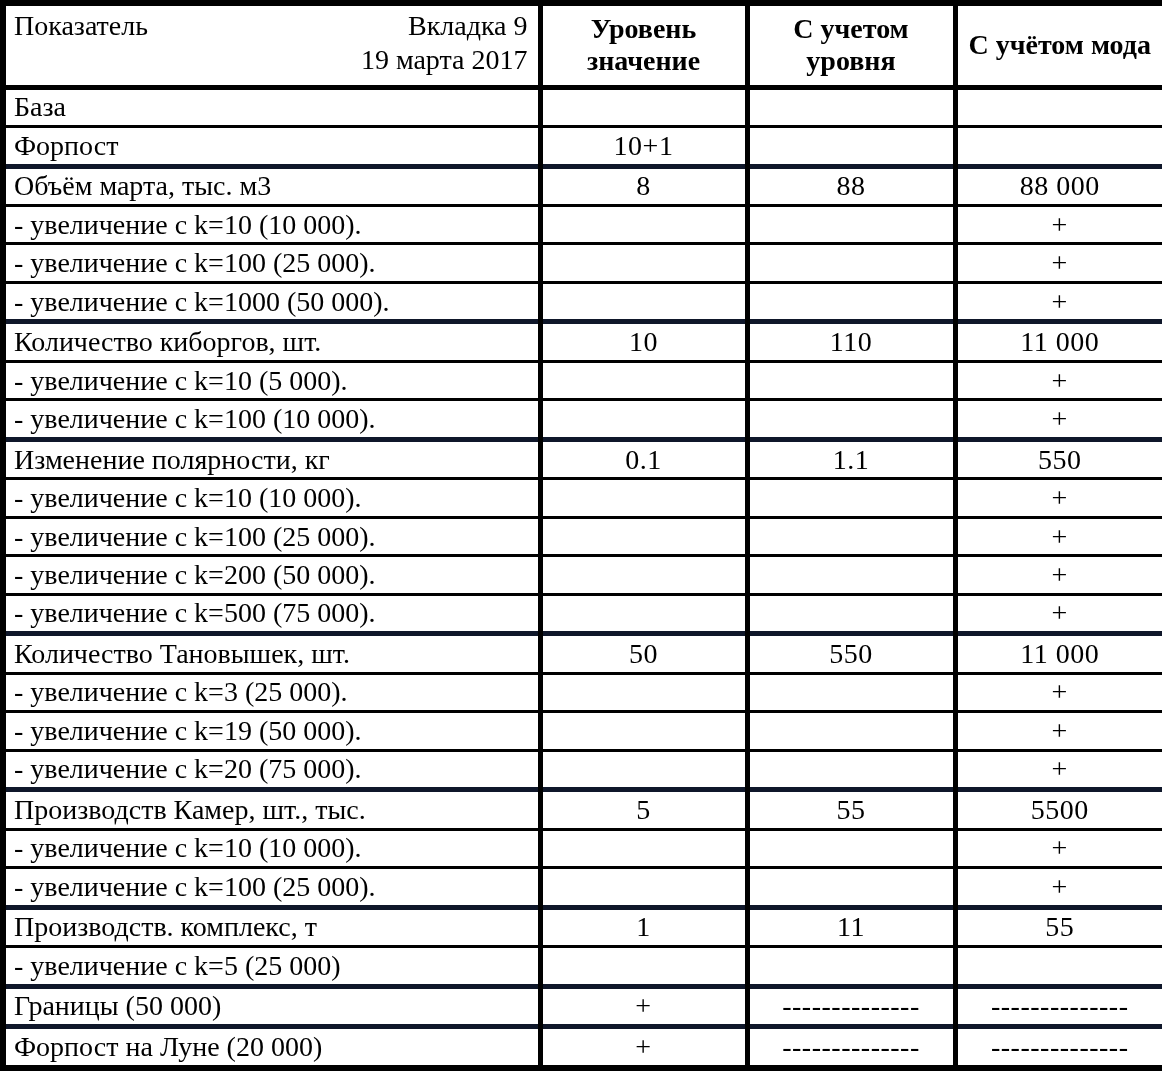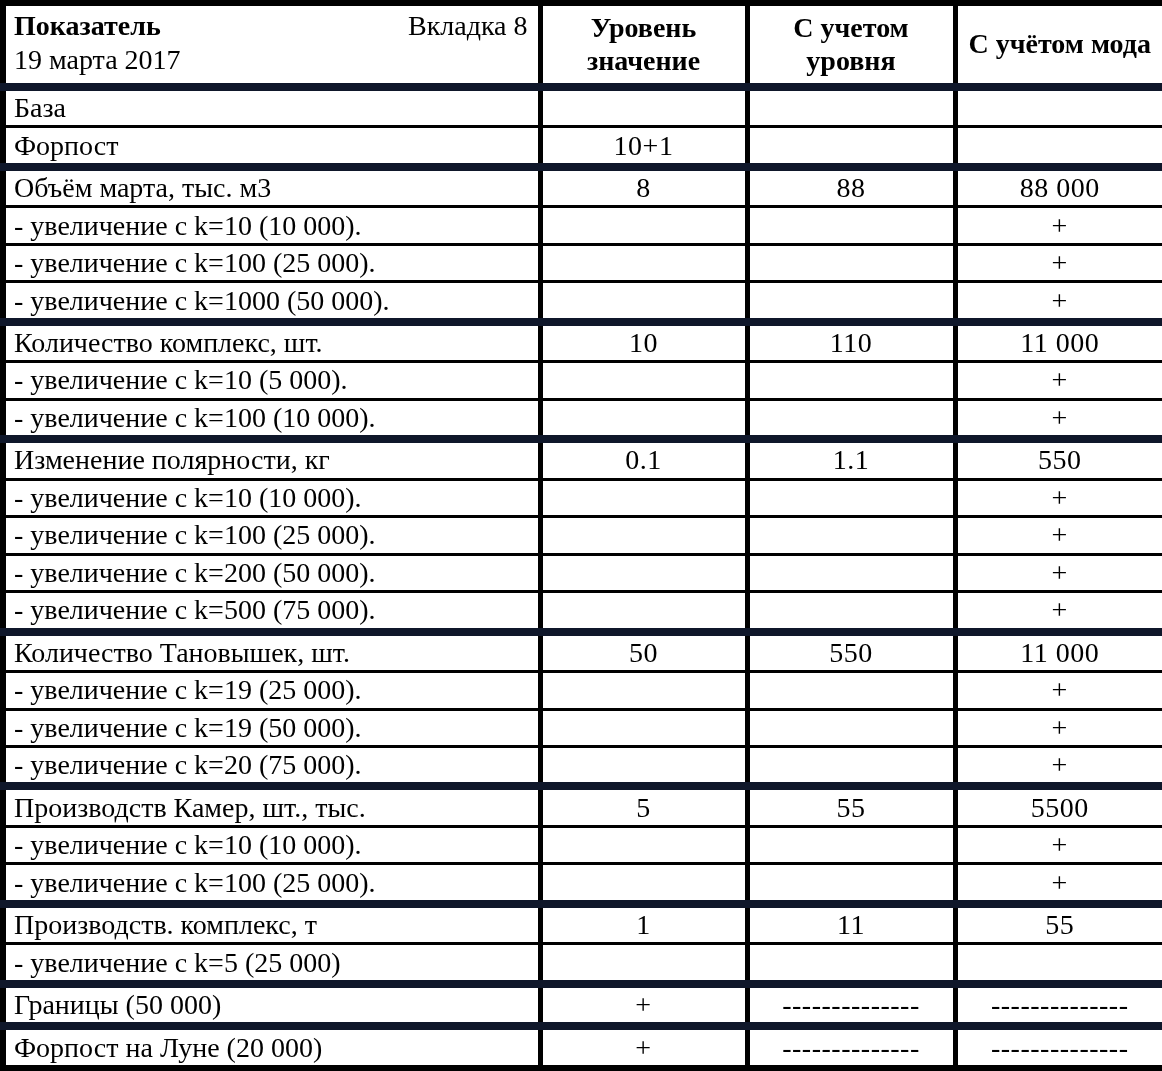--- a/index.html
+++ b/index.html
@@ -43,50 +43,50 @@
   th.label-h {
     text-align: left;
     padding: 4px 10px 4px 8px;
     vertical-align: top;
   }
   .h-top {
     display: flex;
     justify-content: space-between;
     align-items: baseline;
   }
-  .h-title { font-weight: bold; }
+  .h-title { font-weight: normal; }
   .h-tab   { font-weight: normal; }
-  .h-date  { font-weight: normal; margin-top: 2px; }
+  .h-date  { font-weight: normal; margin-top: 2px; text-align: right; }
   tbody tr { height: 37px; }
   tbody td.label {
     text-align: left;
     padding-left: 8px;
   }
   tbody td.val {
     text-align: center;
     letter-spacing: 0.5px;
   }
-  tr.sect > td { border-top: 8px solid #0f172a; }
+  tr.sect > td { border-top: 5px solid #0f172a; }
 </style>
 </head>
 <body>
 
 <table class="grid">
   <colgroup>
     <col style="width:537px">
     <col style="width:207px">
     <col style="width:208px">
     <col style="width:210px">
   </colgroup>
   <thead>
     <tr>
       <th class="label-h">
         <div class="h-top">
           <span class="h-title">Показатель</span>
-          <span class="h-tab">Вкладка 8</span>
+          <span class="h-tab">Вкладка 9</span>
         </div>
         <div class="h-date">19 марта 2017</div>
       </th>
       <th>Уровень значение</th>
       <th>С учетом уровня</th>
       <th>С учётом мода</th>
     </tr>
   </thead>
   <tbody>
       <tr class="sect">
@@ -119,21 +119,21 @@
         <td class="val"></td>
         <td class="val">+</td>
       </tr>
       <tr>
         <td class="label">- увеличение с k=1000 (50 000).</td>
         <td class="val"></td>
         <td class="val"></td>
         <td class="val">+</td>
       </tr>
       <tr class="sect">
-        <td class="label">Количество комплекс, шт.</td>
+        <td class="label">Количество киборгов, шт.</td>
         <td class="val">10</td>
         <td class="val">110</td>
         <td class="val">11 000</td>
       </tr>
       <tr>
         <td class="label">- увеличение с k=10 (5 000).</td>
         <td class="val"></td>
         <td class="val"></td>
         <td class="val">+</td>
       </tr>
@@ -173,21 +173,21 @@
         <td class="val"></td>
         <td class="val">+</td>
       </tr>
       <tr class="sect">
         <td class="label">Количество Тановышек, шт.</td>
         <td class="val">50</td>
         <td class="val">550</td>
         <td class="val">11 000</td>
       </tr>
       <tr>
-        <td class="label">- увеличение с k=19 (25 000).</td>
+        <td class="label">- увеличение с k=3 (25 000).</td>
         <td class="val"></td>
         <td class="val"></td>
         <td class="val">+</td>
       </tr>
       <tr>
         <td class="label">- увеличение с k=19 (50 000).</td>
         <td class="val"></td>
         <td class="val"></td>
         <td class="val">+</td>
       </tr>

